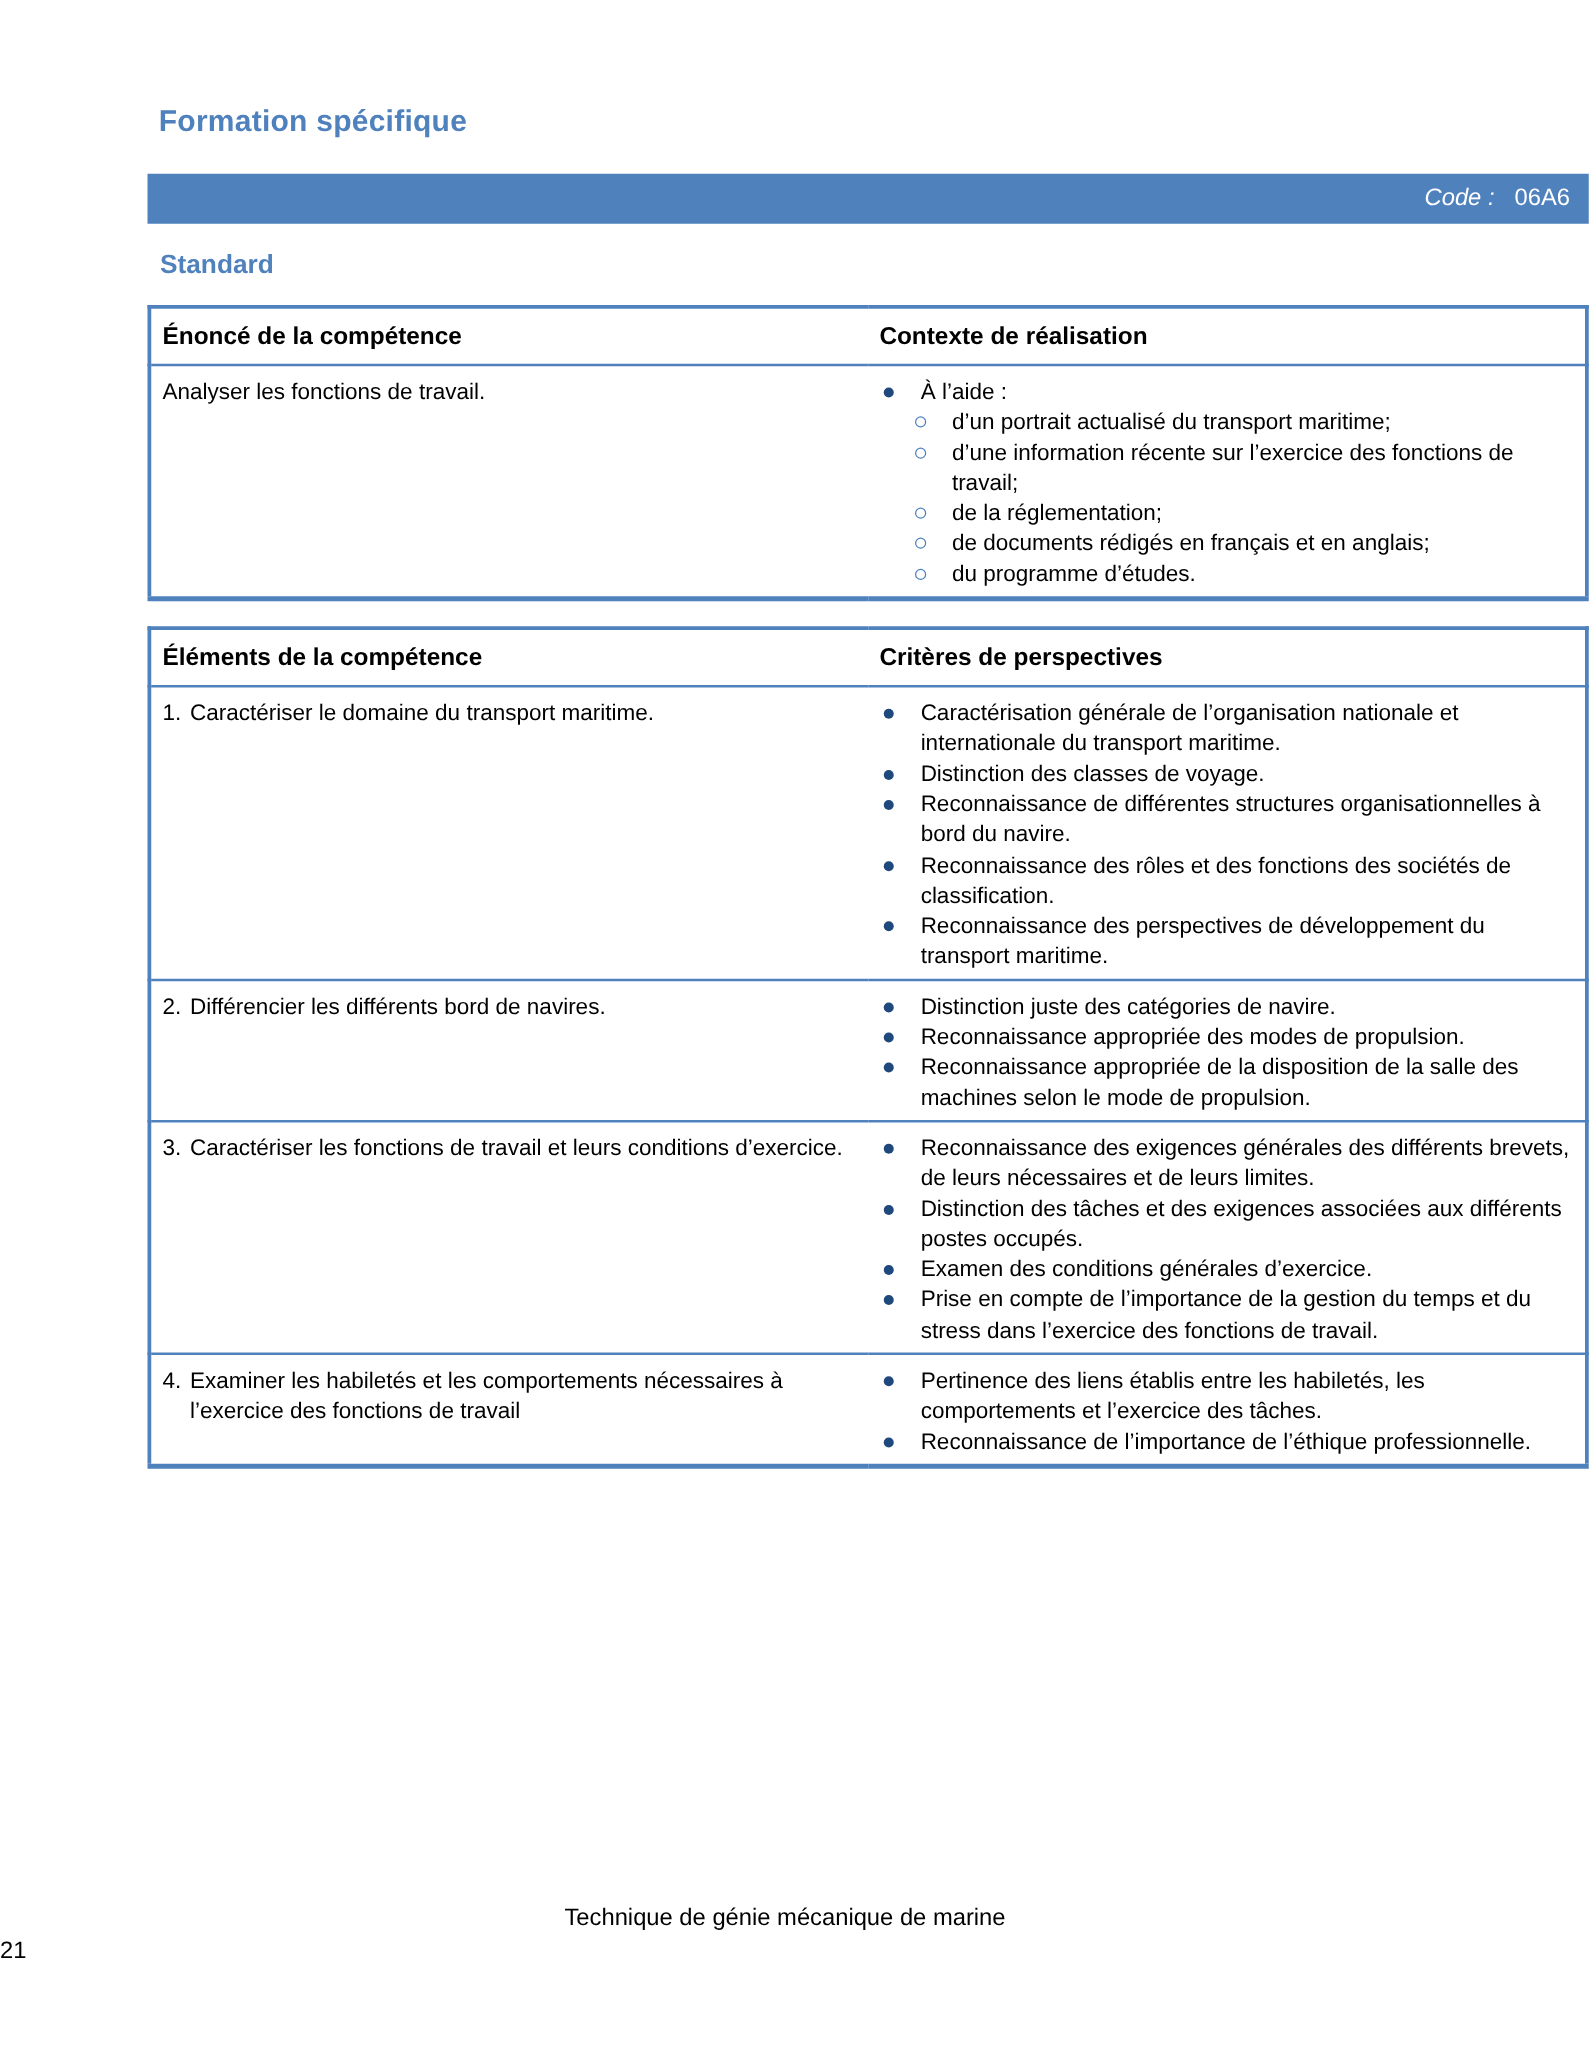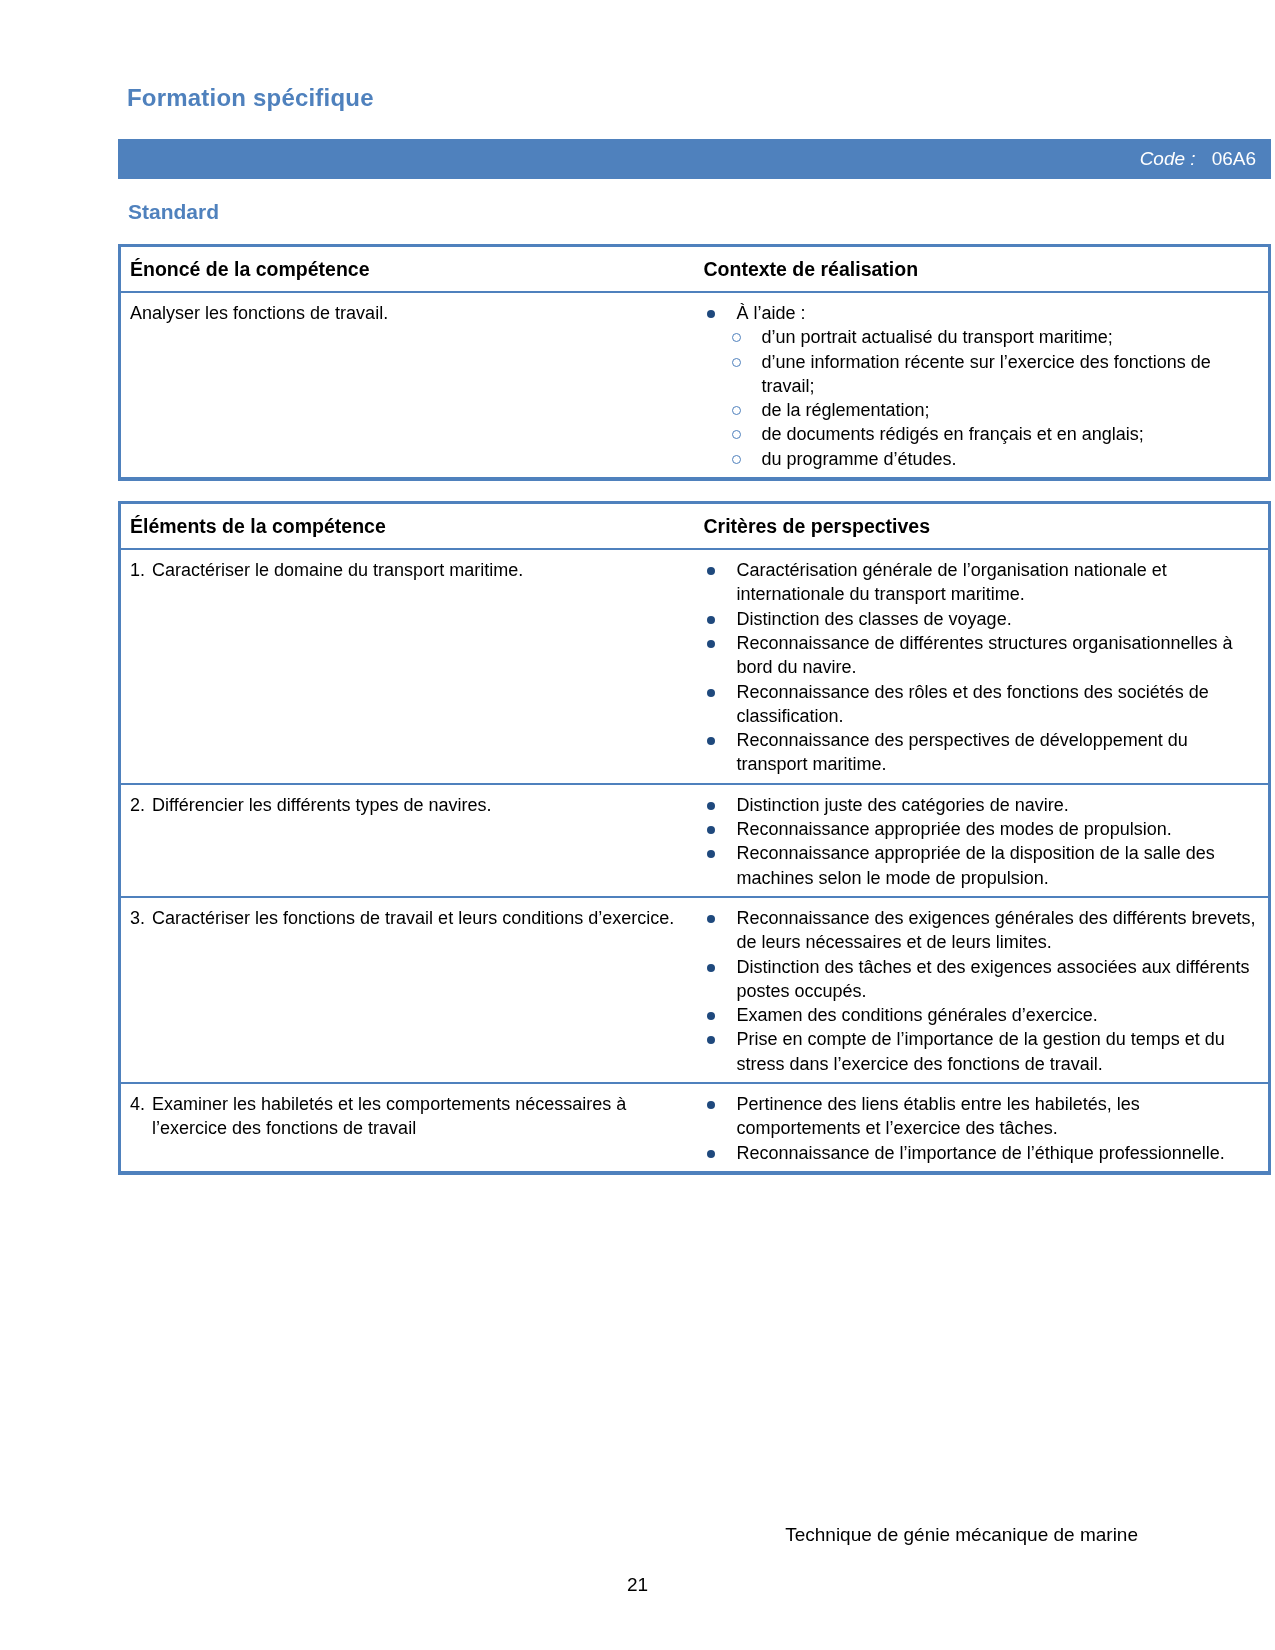--- a/index.html
+++ b/index.html
@@ -44,22 +44,22 @@
   ul.blist li.b1 > .disc{
     position:absolute;left:3px;top:9px;width:8px;height:8px;border-radius:50%;
     background:var(--bullet);
   }
   ul.sublist{list-style:none;}
   ul.sublist li.b2{position:relative;margin-left:-5px;padding-left:30px;}
   ul.sublist li.b2 > .ring{
     position:absolute;left:0;top:8px;width:9px;height:9px;border-radius:50%;
     border:1.6px solid var(--accent);background:#fff;
   }
-  .footer-program{position:absolute;top:1524px;left:118px;width:1040px;text-align:right;padding-right:20px;font-size:19px;}
-  .footer-page{position:absolute;top:1550px;left:0;width:1275px;text-align:center;font-size:19px;margin-top:24px;}
+  .footer-program{position:absolute;top:1524px;left:118px;width:1040px;text-align:center;padding-right:20px;font-size:19px;}
+  .footer-page{position:absolute;top:1550px;left:0;width:1275px;text-align:left;font-size:19px;}
 </style>
 </head>
 <body>
 
 <div class="content">
 
   <div class="doc-title">Formation spécifique</div>
 
   <div class="code-bar">
     <span class="code-label">Code :</span>
@@ -121,21 +121,21 @@
               <li class="b1"><span class="disc"></span><span>Reconnaissance de différentes structures organisationnelles à bord du navire.</span></li>
               <li class="b1"><span class="disc"></span><span>Reconnaissance des rôles et des fonctions des sociétés de classification.</span></li>
               <li class="b1"><span class="disc"></span><span>Reconnaissance des perspectives de développement du transport maritime.</span></li>
             </ul>
           </td>
         </tr>
         <tr>
           <td>
             <div class="numrow">
               <span class="num">2.</span>
-              <span class="ntext">Différencier les différents types de navires.</span>
+              <span class="ntext">Différencier les différents bord de navires.</span>
             </div>
           </td>
           <td>
             <ul class="blist">
               <li class="b1"><span class="disc"></span><span>Distinction juste des catégories de navire.</span></li>
               <li class="b1"><span class="disc"></span><span>Reconnaissance appropriée des modes de propulsion.</span></li>
               <li class="b1"><span class="disc"></span><span>Reconnaissance appropriée de la disposition de la salle des machines selon le mode de propulsion.</span></li>
             </ul>
           </td>
         </tr>

